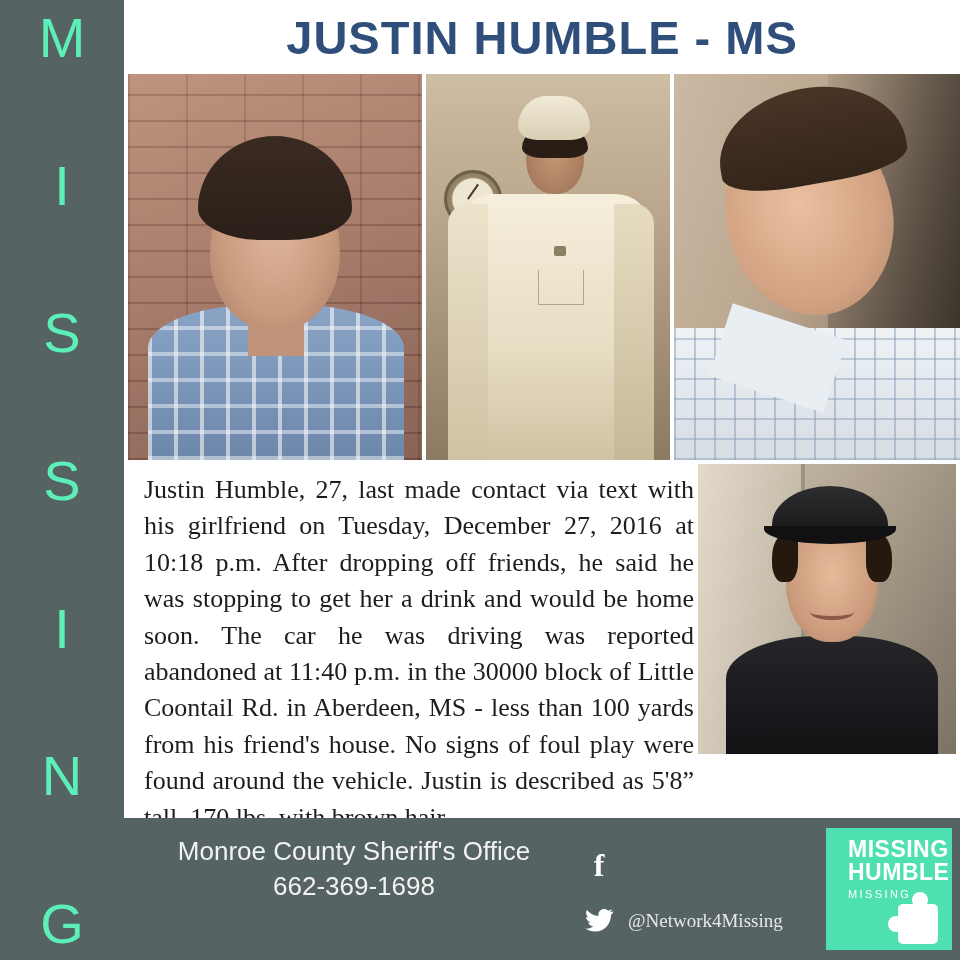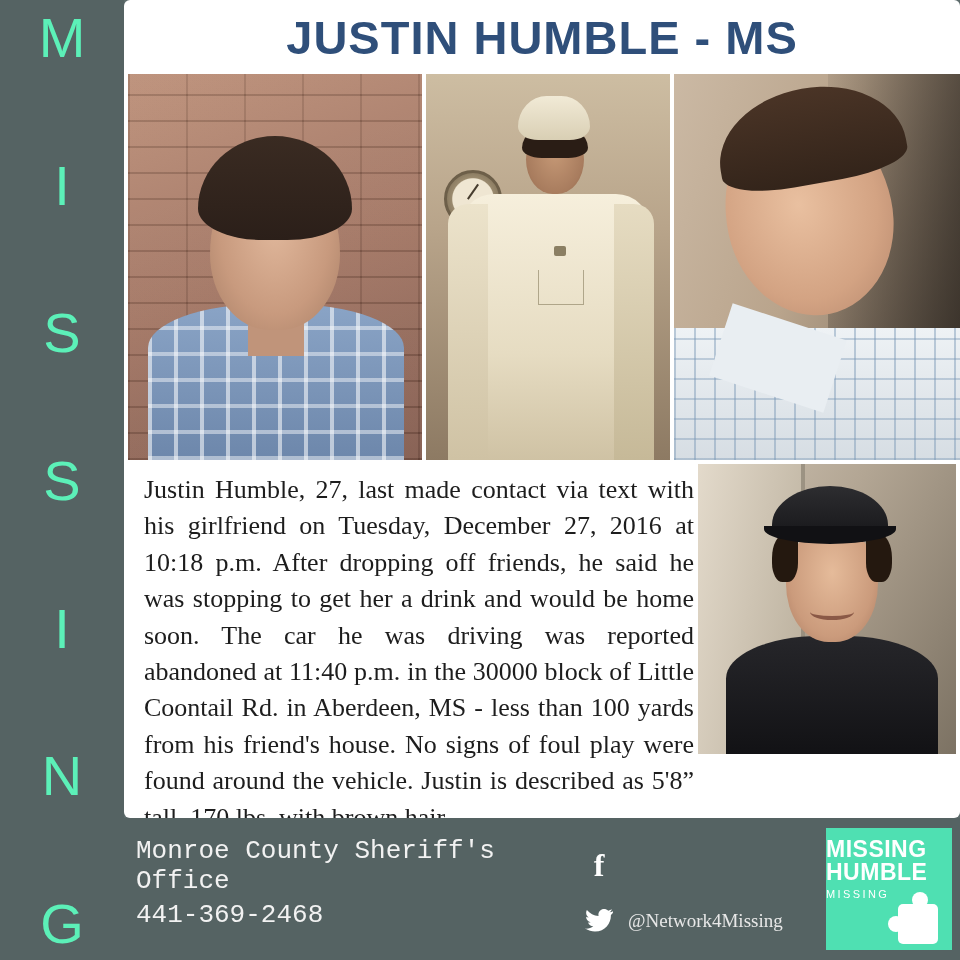--- a/index.html
+++ b/index.html
@@ -43,21 +43,20 @@
     font-family: "Liberation Sans", sans-serif;
   }
   
   .card {
     position: absolute;
     left: 124px;
     top: 0;
     width: 836px;
     height: 818px;
     background: #ffffff;
-    border-radius: 6px;
   }
   .title {
     height: 74px;
     display: flex;
     align-items: center;
     justify-content: center;
     color: #2f4f7a;
     font-size: 47px;
     font-weight: bold;
     letter-spacing: 1px;
@@ -273,26 +272,26 @@
   .footer {
     position: absolute;
     left: 124px;
     top: 818px;
     width: 836px;
     height: 142px;
     background: #556363;
   }
   .agency {
     position: absolute;
-    left: 12px;
+    left: 4px;
     top: 18px;
     width: 452px;
-    text-align: left;
+    text-align: center;
     color: #f2f2f2;
-    font-family: Liberation Mono, monospace;
+    font-family: Liberation Sans, sans-serif;
   }
   .agency .name { font-size: 26px; }
   .agency .phone { font-size: 26px; margin-top: 4px; }
 
   .social {
     position: absolute;
     left: 458px;
     top: 30px;
     color: #e8e8e8;
     font-family: "Liberation Serif", serif;
@@ -321,21 +320,21 @@
   }
   .logo-box {
     position: absolute;
     right: 8px;
     top: 10px;
     width: 126px;
     height: 122px;
     background: #4fe0b2;
     color: #ffffff;
     box-sizing: border-box;
-    padding: 10px 0 0 0;
+    padding: 10px 0 0 22px;
     overflow: hidden;
   }
   .logo-box .l1, .logo-box .l2 {
     font-size: 23px;
     font-weight: bold;
     line-height: 1.02;
     letter-spacing: 0.5px;
     font-family: "Liberation Sans", sans-serif;
   }
   .logo-box .l3 {
@@ -423,21 +422,21 @@
       <div class="p4-brim"></div>
     </div>
 
     <div class="desc">Justin Humble, 27, last made contact via text with his girlfriend on Tuesday, December 27, 2016 at 10:18 p.m.  After dropping off friends, he said he was stopping to get her a drink and would be home soon.  The car he was driving was reported abandoned at 11:40 p.m. in the 30000 block of Little Coontail Rd. in Aberdeen, MS - less than 100 yards from his friend's house.  No signs of foul play were found around the vehicle. Justin is described as 5'8” tall, 170 lbs. with brown hair.</div>
   </div>
 
   <div class="footer">
 
     <div class="agency">
       <div class="name">Monroe County Sheriff's Office</div>
-      <div class="phone">441-369-2468</div>
+      <div class="phone">662-369-1698</div>
     </div>
 
     <div class="social">
       <div class="social-row">
         <span class="sicon">
             <span class="fb-glyph">f</span>
           </span>
       </div>
       <div class="social-row">
         <span class="sicon">

